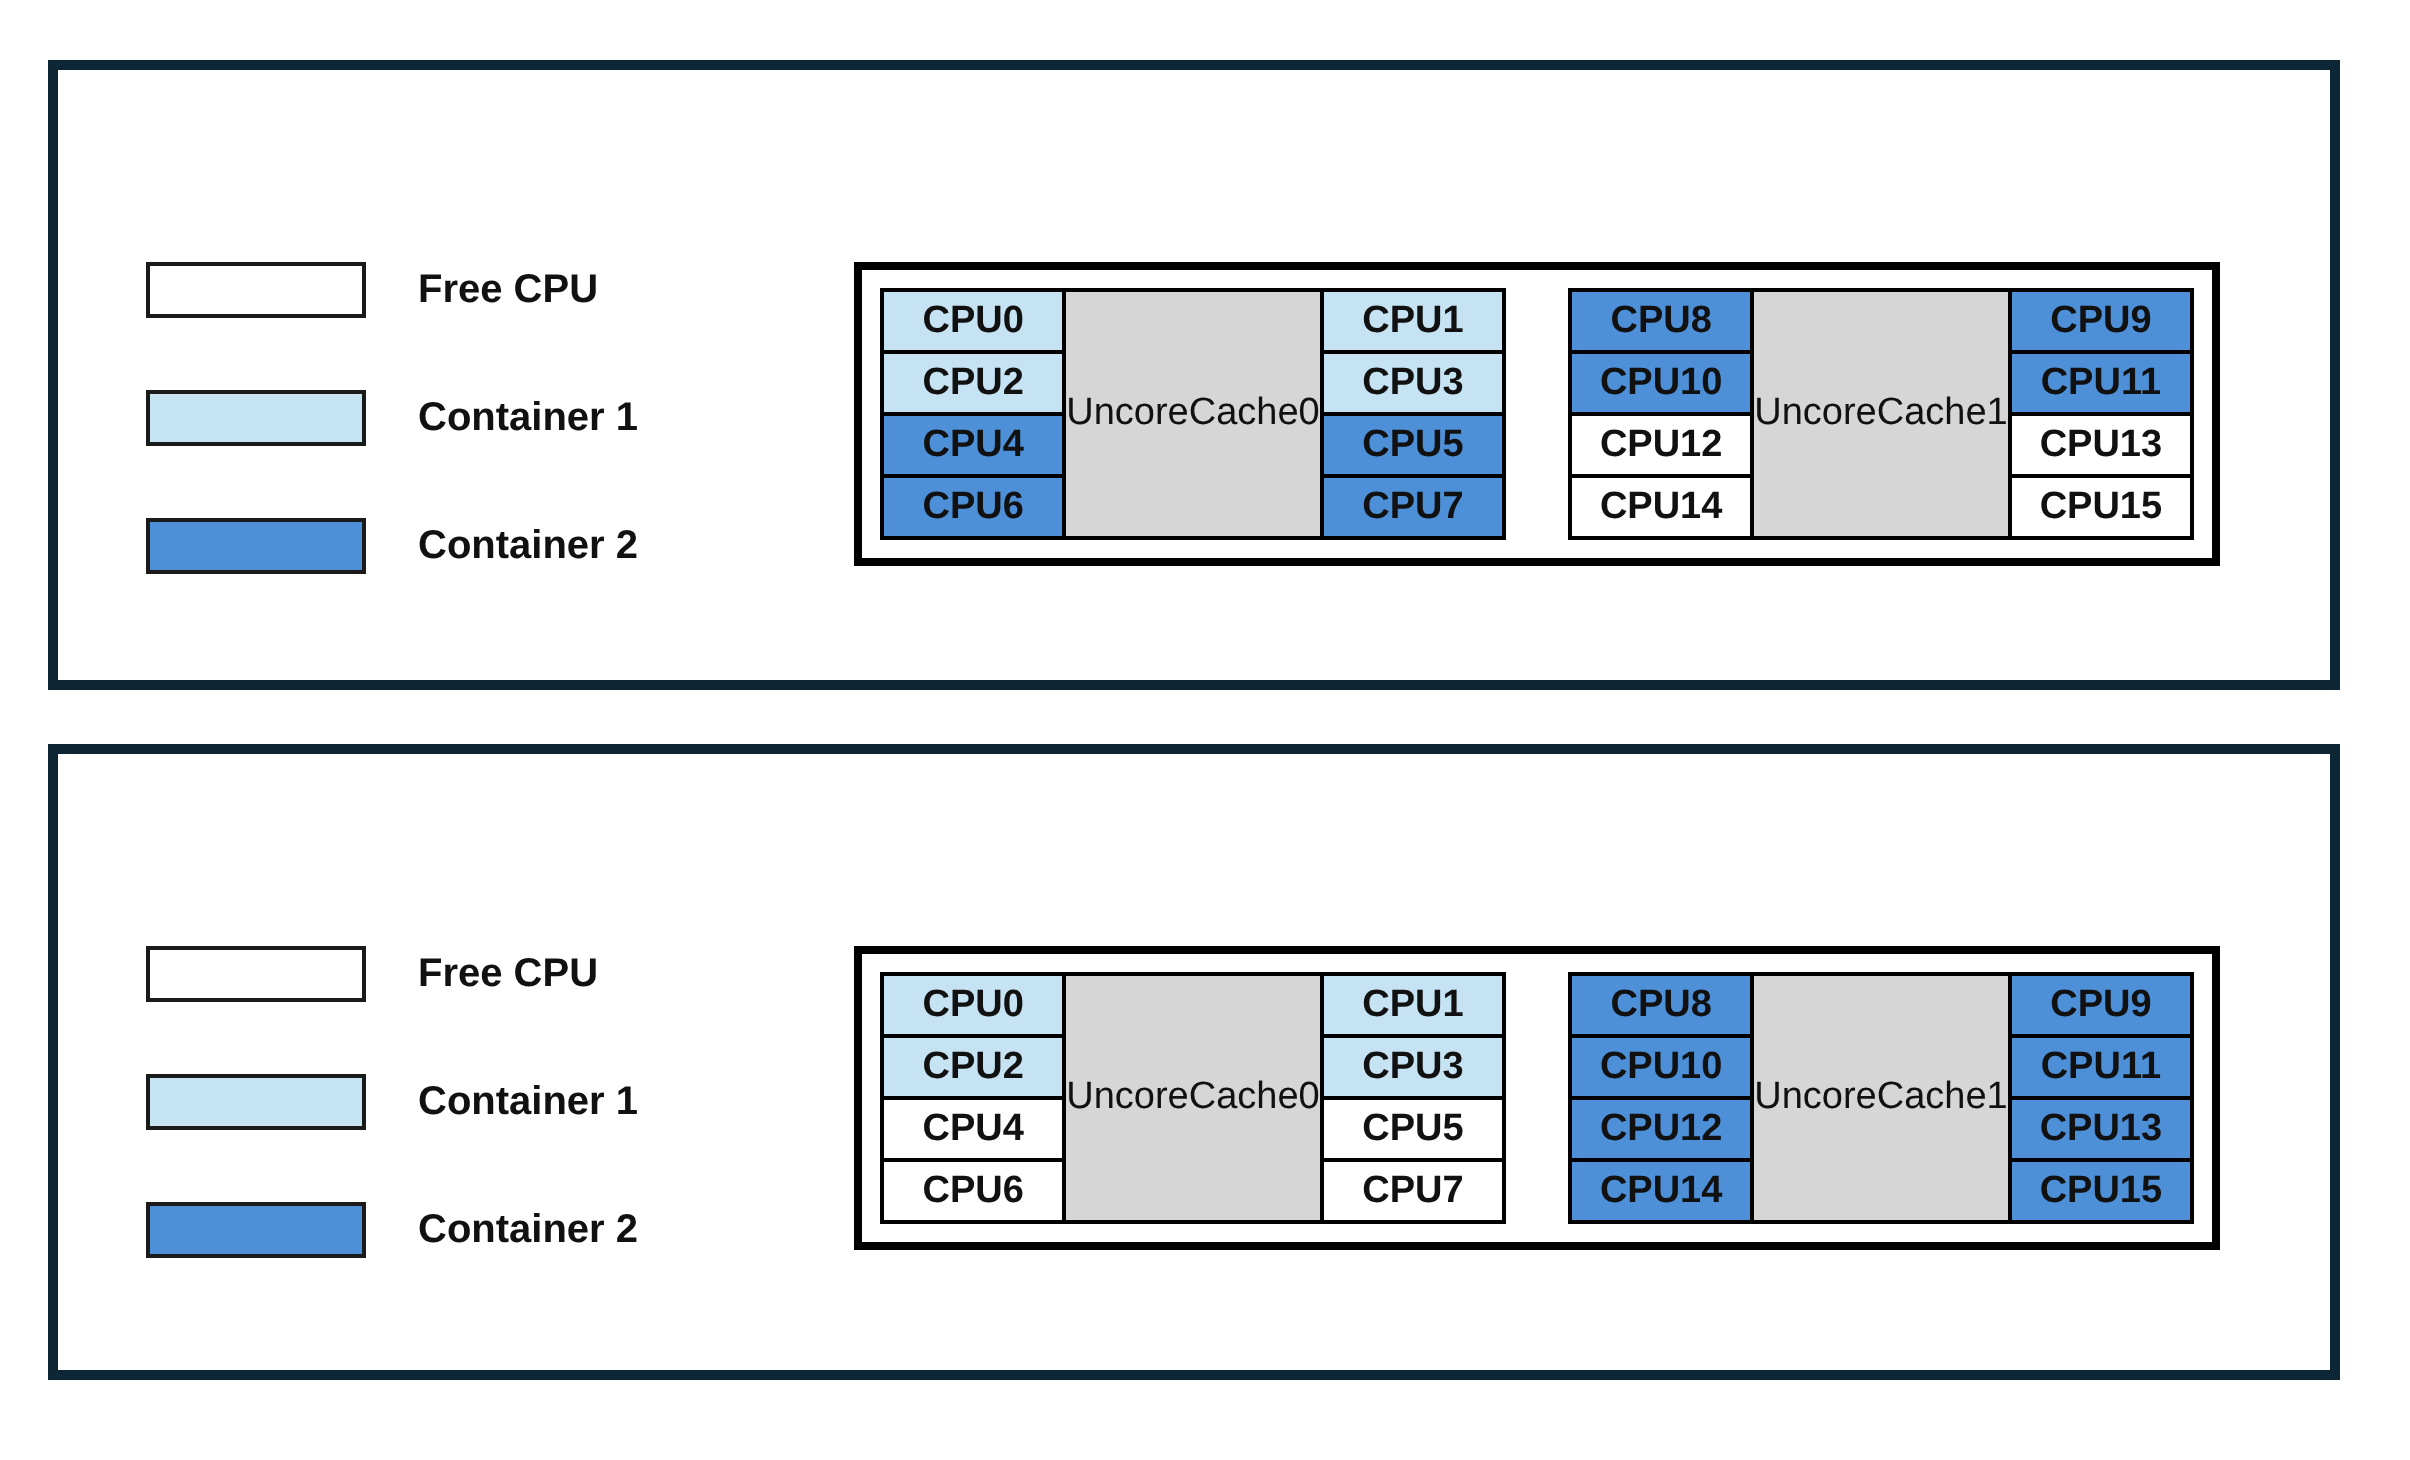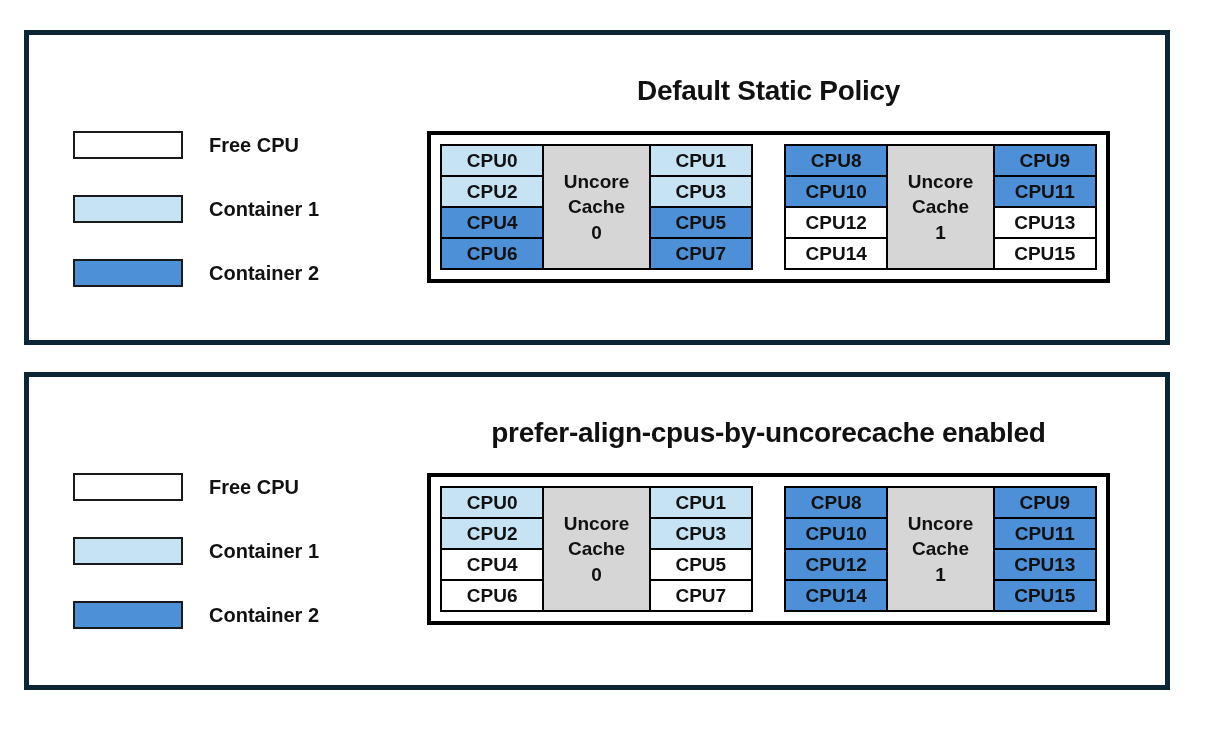--- a/index.html
+++ b/index.html
@@ -69,32 +69,31 @@
     font-weight: bold; font-size: 19px;
     border: 2px solid #000;
     margin-top: -2px;
   }
   .cpu-cell:first-child { margin-top: 0; }
   .cache {
     flex: 1;
     margin: 0 -2px;
     background: #d6d6d6;
     border: 2px solid #000;
-    display: flex; flex-direction: column;
+    display: flex; flex-direction: row;
     align-items: center; justify-content: center;
-    font-weight: bold; font-size: 19px;
+    font-weight: normal; font-size: 19px;
     line-height: 1.32;
     z-index: 1;
   }
 </style>
 </head>
 <body>
 
 <div class="panel" id="panel-0">
-  <div class="panel-title">Default Static Policy</div>
   <div class="legend">
       <div class="legend-item">
         <div class="legend-swatch" style="background: rgb(255, 255, 255);"></div>
         <div class="legend-label">Free CPU</div>
       </div>
       <div class="legend-item">
         <div class="legend-swatch" style="background: rgb(198, 227, 244);"></div>
         <div class="legend-label">Container 1</div>
       </div>
       <div class="legend-item">
@@ -138,21 +137,20 @@
           <div class="cpu-cell" style="background: rgb(77, 144, 216);">CPU9</div>
           <div class="cpu-cell" style="background: rgb(77, 144, 216);">CPU11</div>
           <div class="cpu-cell" style="background: rgb(255, 255, 255);">CPU13</div>
           <div class="cpu-cell" style="background: rgb(255, 255, 255);">CPU15</div>
         </div>
       </div>
     </div>
 </div>
 
 <div class="panel" id="panel-1">
-  <div class="panel-title">prefer-align-cpus-by-uncorecache enabled</div>
   <div class="legend">
       <div class="legend-item">
         <div class="legend-swatch" style="background: rgb(255, 255, 255);"></div>
         <div class="legend-label">Free CPU</div>
       </div>
       <div class="legend-item">
         <div class="legend-swatch" style="background: rgb(198, 227, 244);"></div>
         <div class="legend-label">Container 1</div>
       </div>
       <div class="legend-item">

